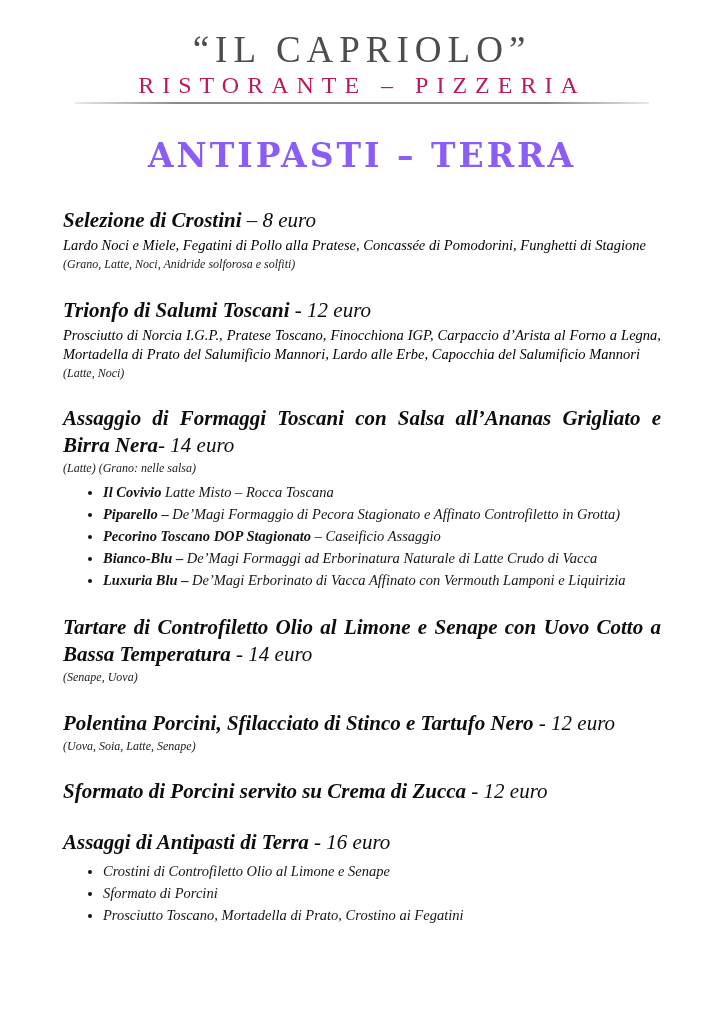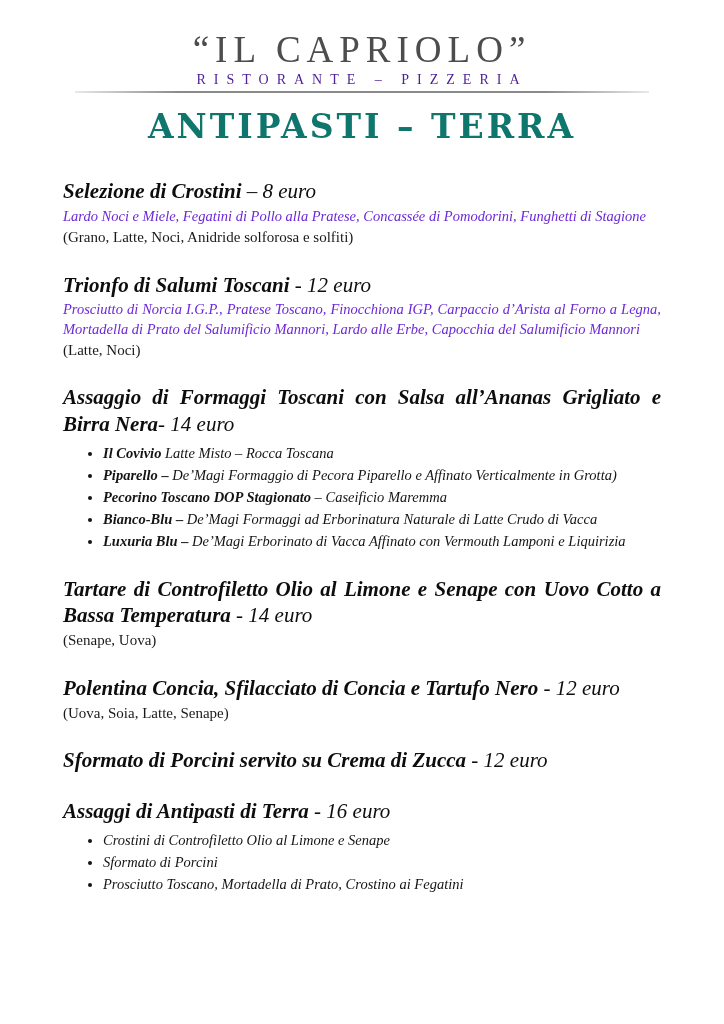--- a/index.html
+++ b/index.html
@@ -21,41 +21,41 @@
   .masthead { text-align: center; }
   .restaurant-name {
     font-family: "Liberation Serif", serif;
     font-weight: normal;
     font-size: 37px;
     letter-spacing: 6px;
     color: #4d4d4d;
     line-height: 1.1;
   }
   .restaurant-subtitle {
-    font-size: 14px;
+    font-size: 24px;
     letter-spacing: 8px;
-    color: #4c1d95;
+    color: #be185d;
     margin-top: 1px;
     line-height: 1.1;
   }
   .masthead-rule {
     height: 2px;
     margin: 4px 12px 0 12px;
     background: linear-gradient(to right, #e9e9e9, #8a8a8a 18%, #8a8a8a 82%, #e9e9e9);
   }
 
   
   .page-title {
     text-align: center;
     font-family: "DejaVu Serif", serif;
     font-weight: bold;
     font-size: 33px;
     letter-spacing: 3px;
-    color: #0f766e;
-    margin-top: 14px;
+    color: #8b5cf6;
+    margin-top: 32px;
   }
 
   
   .menu { margin-top: 32px; }
   .menu-item { margin-bottom: 21px; }
 
   .item-heading {
     font-style: italic;
     font-size: 21px;
     line-height: 1.28;
@@ -65,24 +65,25 @@
   }
   .item-name { font-weight: bold; }
   .item-price { font-weight: normal; }
 
   .item-desc {
     font-style: italic;
     font-size: 14.5px;
     line-height: 1.32;
     text-align: justify;
     margin-top: 2px;
-    color: #6d28d9;
+    color: #000000;
   }
   .item-allergens {
-    font-size: 15px;
+    font-style: italic;
+    font-size: 12px;
     line-height: 1.3;
     margin-top: 2px;
     color: #1a1a1a;
   }
 
   ul.bullets {
     margin: 6px 0 0 0;
     padding-left: 40px;
     font-style: italic;
     font-size: 14.5px;
@@ -113,36 +114,37 @@
     </section>
 
     <section class="menu-item">
       <h2 class="item-heading"><span class="item-name">Trionfo di Salumi Toscani</span><span class="item-price"> - 12 euro</span></h2>
       <p class="item-desc">Prosciutto di Norcia I.G.P., Pratese Toscano, Finocchiona IGP, Carpaccio d’Arista al Forno a Legna, Mortadella di Prato del Salumificio Mannori, Lardo alle Erbe, Capocchia del Salumificio Mannori</p>
       <p class="item-allergens">(Latte, Noci)</p>
     </section>
 
     <section class="menu-item">
       <h2 class="item-heading"><span class="item-name">Assaggio di Formaggi Toscani con Salsa all’Ananas Grigliato e Birra Nera</span><span class="item-price">- 14 euro</span></h2>
+      <p class="item-allergens">(Latte) (Grano: nelle salsa)</p>
       <ul class="bullets">
         <li><span class="bullet-lead">Il Covivio</span><span> Latte Misto – Rocca Toscana</span></li>
-        <li><span class="bullet-lead">Piparello –</span><span> De’Magi Formaggio di Pecora Piparello e Affinato Verticalmente in Grotta)</span></li>
-        <li><span class="bullet-lead">Pecorino Toscano DOP Stagionato</span><span> – Caseificio Maremma</span></li>
+        <li><span class="bullet-lead">Piparello –</span><span> De’Magi Formaggio di Pecora Stagionato e Affinato Controfiletto in Grotta)</span></li>
+        <li><span class="bullet-lead">Pecorino Toscano DOP Stagionato</span><span> – Caseificio Assaggio</span></li>
         <li><span class="bullet-lead">Bianco-Blu –</span><span> De’Magi Formaggi ad Erborinatura Naturale di Latte Crudo di Vacca</span></li>
         <li><span class="bullet-lead">Luxuria Blu –</span><span> De’Magi Erborinato di Vacca Affinato con Vermouth Lamponi e Liquirizia</span></li>
       </ul>
     </section>
 
     <section class="menu-item">
       <h2 class="item-heading"><span class="item-name">Tartare di Controfiletto Olio al Limone e Senape con Uovo Cotto a Bassa Temperatura</span><span class="item-price"> - 14 euro</span></h2>
       <p class="item-allergens">(Senape, Uova)</p>
     </section>
 
     <section class="menu-item">
-      <h2 class="item-heading"><span class="item-name">Polentina Concia, Sfilacciato di Concia e Tartufo Nero</span><span class="item-price"> - 12 euro</span></h2>
+      <h2 class="item-heading"><span class="item-name">Polentina Porcini, Sfilacciato di Stinco e Tartufo Nero</span><span class="item-price"> - 12 euro</span></h2>
       <p class="item-allergens">(Uova, Soia, Latte, Senape)</p>
     </section>
 
     <section class="menu-item">
       <h2 class="item-heading"><span class="item-name">Sformato di Porcini servito su Crema di Zucca</span><span class="item-price"> - 12 euro</span></h2>
     </section>
 
     <section class="menu-item">
       <h2 class="item-heading"><span class="item-name">Assaggi di Antipasti di Terra</span><span class="item-price"> - 16 euro</span></h2>
       <ul class="bullets">

